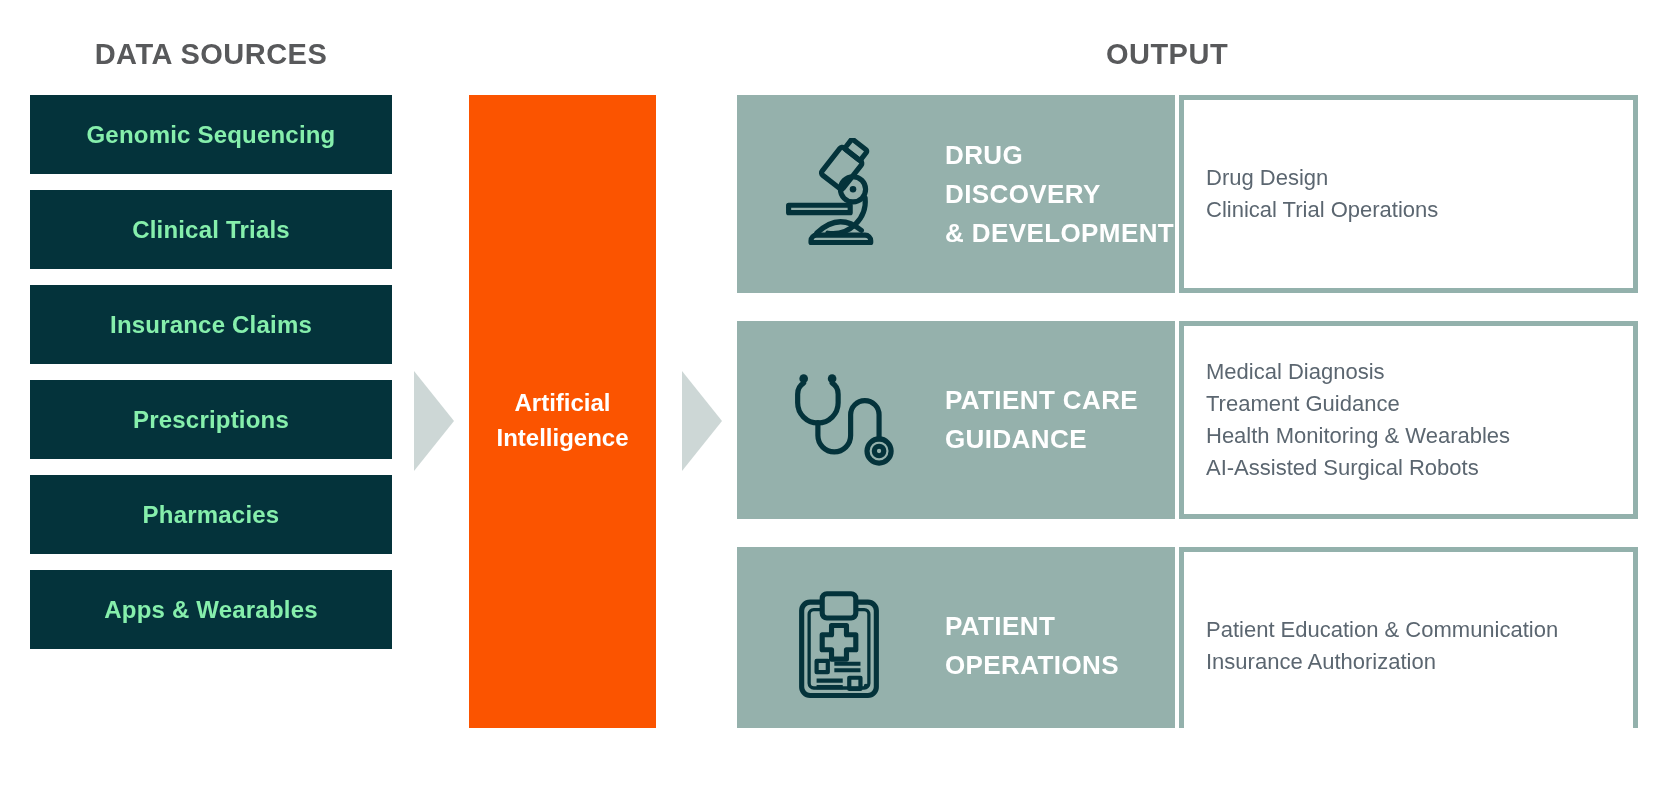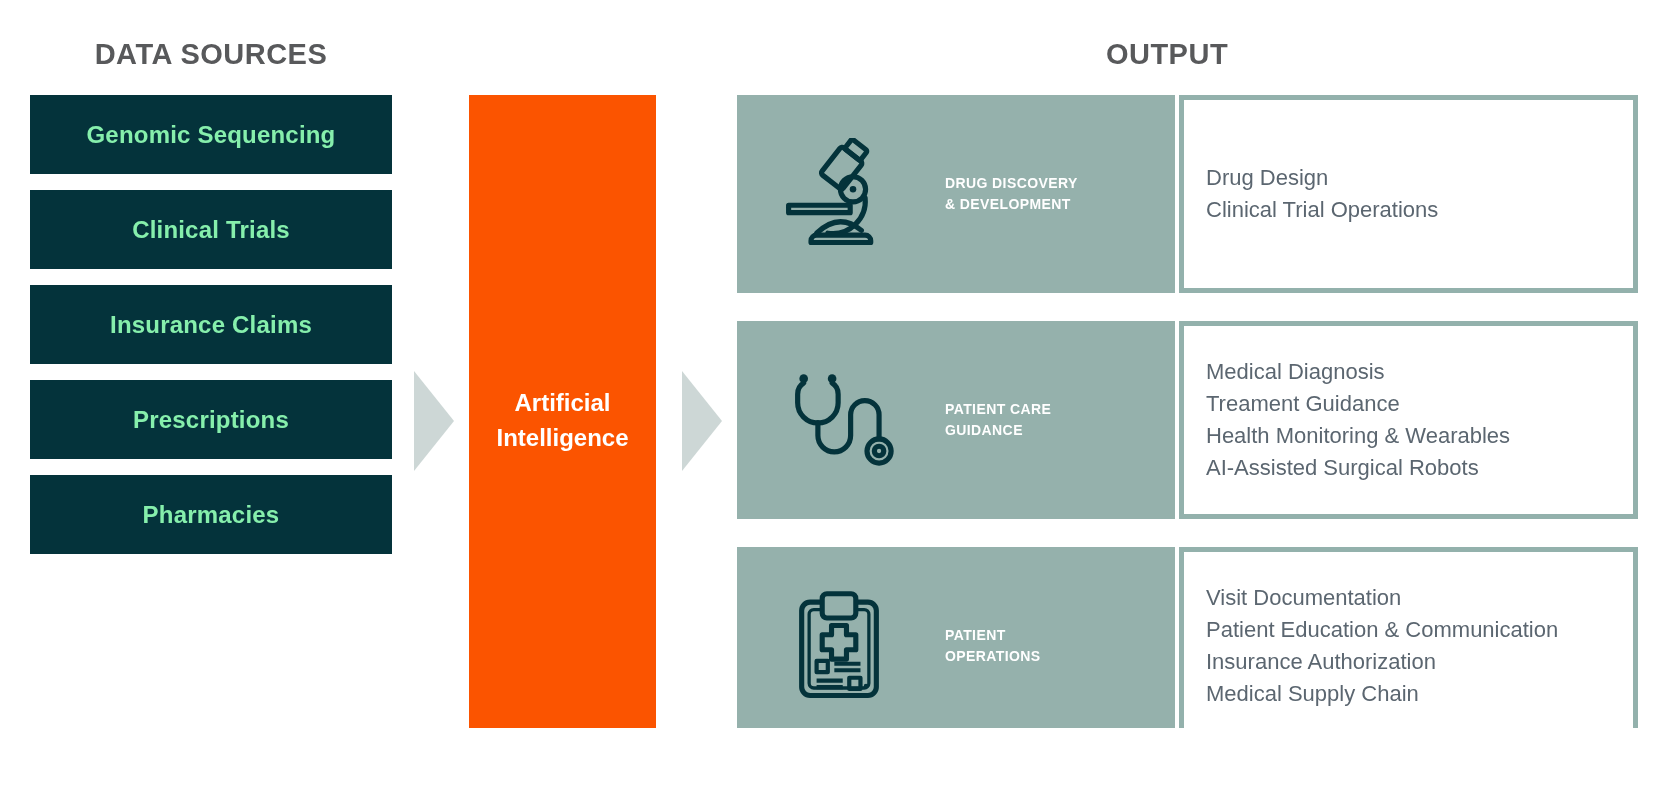--- a/index.html
+++ b/index.html
@@ -40,21 +40,21 @@
   .outputs{position:absolute;left:737px;top:95px;width:901px;}
   .output-row{display:flex;height:198px;margin-bottom:28px;}
   .output-row:last-child{margin-bottom:0;}
   .row-label{
     width:438px;flex-shrink:0;background:#95B1AC;margin-right:4px;
     display:flex;align-items:center;
   }
   .row-icon{width:112px;height:112px;margin-left:46px;flex-shrink:0;}
   .row-icon svg{width:100%;height:100%;display:block;}
   .row-title{
-    margin-left:50px;color:#ffffff;font-weight:bold;font-size:14px;
+    margin-left:50px;color:#ffffff;font-weight:bold;font-size:26px;
     line-height:1.5;letter-spacing:.4px;white-space:pre-line;
   }
   .row-items{
     flex:1;background:#ffffff;border:5px solid #93B1AC;box-sizing:border-box;
     display:flex;flex-direction:column;justify-content:center;padding-left:22px;
   }
   .row-item{color:#5B6670;font-size:22px;line-height:32px;}
 </style>
 </head>
 <body>
@@ -63,20 +63,21 @@
 
   <div class="col-title" id="ds-title">DATA SOURCES</div>
   <div class="col-title" id="out-title">OUTPUT</div>
 
   <div class="sources">
     <div class="source-box">Genomic Sequencing</div>
     <div class="source-box">Clinical Trials</div>
     <div class="source-box">Insurance Claims</div>
     <div class="source-box">Prescriptions</div>
     <div class="source-box">Pharmacies</div>
+    <div class="source-box">Apps &amp; Wearables</div>
   </div>
 
   <div class="flow-arrow" id="arrow-left"></div>
 
   <div class="ai-box">Artificial Intelligence</div>
 
   <div class="flow-arrow" id="arrow-right"></div>
 
   <div class="outputs">
 
@@ -146,21 +147,19 @@
               <path d="M36 97 h28 M36 104 h28" stroke-width="4.5"></path>
               <rect x="71" y="94" width="12" height="12" stroke-width="4.5"></rect>
               <circle cx="89" cy="103" r="2.5" fill="#04333B" stroke="none"></circle>
             </g>
           </svg>
         </div>
         <div class="row-title">PATIENT
 OPERATIONS</div>
       </div>
       <div class="row-items">
-        <div class="row-item">Visit Documentation</div>
         <div class="row-item">Patient Education &amp; Communication</div>
         <div class="row-item">Insurance Authorization</div>
-        <div class="row-item">Medical Supply Chain</div>
       </div>
     </div>
 
   </div>
 </div>
 
 </body></html>

